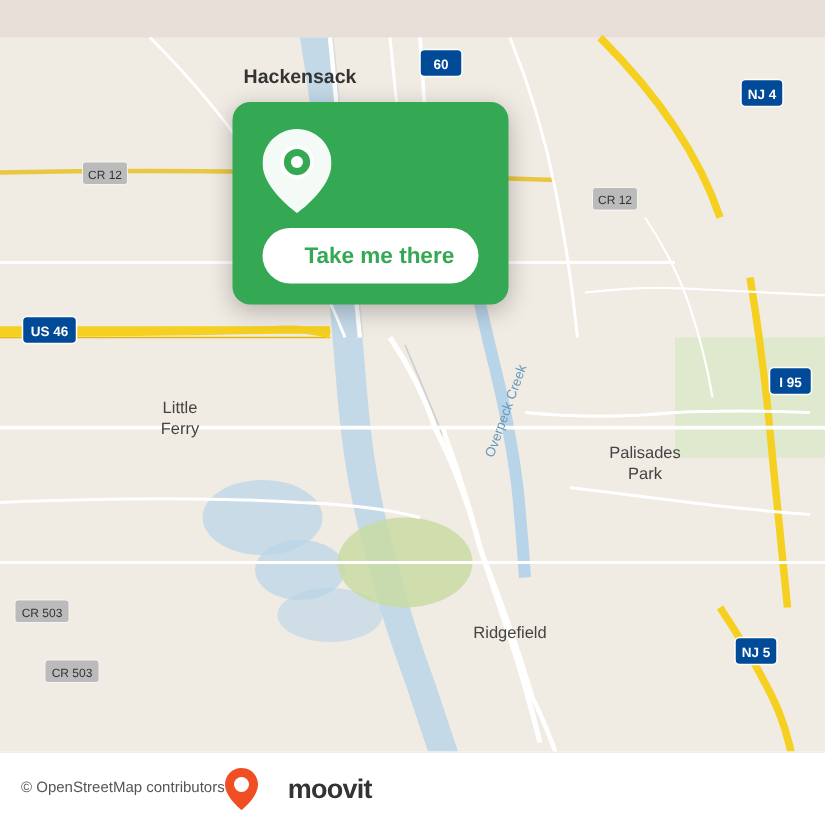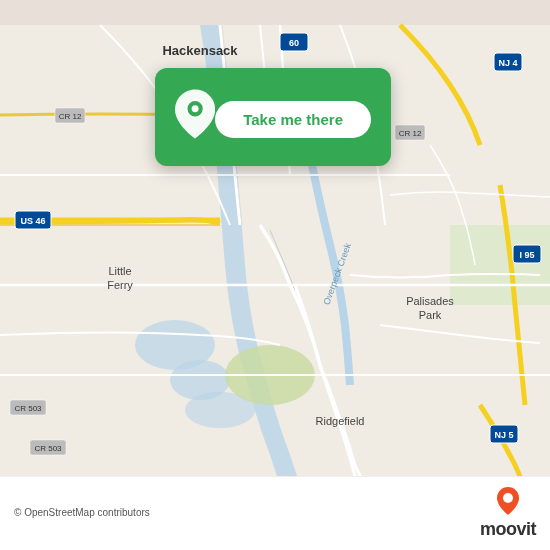--- a/index.html
+++ b/index.html
@@ -24,26 +24,25 @@
       position: absolute;
       top: 0; left: 0;
       width: 100%; height: 100%;
     }
 
     
     #popup-card {
       position: absolute;
       top: 68px;
       left: 155px;
-      width: 236px;
+      width: 184px;
       background: #34a853;
       border-radius: 12px;
       display: flex;
-      flex-direction: row;
-      align-items: center;
+      flex-direction: column;
       padding: 18px 20px 14px 20px;
       box-shadow: 0 4px 16px rgba(0,0,0,0.25);
       z-index: 10;
     }
 
     #popup-pin-icon {
       width: 46px;
       height: 56px;
       margin-bottom: 10px;
     }
@@ -63,21 +62,21 @@
     
     #bottom-bar {
       position: absolute;
       bottom: 0;
       left: 0;
       width: 100%;
       background: white;
       padding: 10px 14px 10px 14px;
       display: flex;
       align-items: center;
-      justify-content: space-between;
+      justify-content: flex-start;
       z-index: 20;
       border-top: 1px solid #eee;
     }
 
     #bottom-left {
       display: flex;
       flex-direction: column;
     }
 
     #attribution {
@@ -88,22 +87,21 @@
 
     #location-name {
       font-size: 14px;
       font-weight: bold;
       color: #222;
     }
 
     #moovit-logo {
       display: flex;
       align-items: center;
-      gap: 4px;
-      flex-direction: column;
+      gap: 20px;
     }
 
     #moovit-pin {
       width: 22px;
       height: 28px;
     }
 
     #moovit-text {
       font-size: 18px;
       font-weight: bold;

